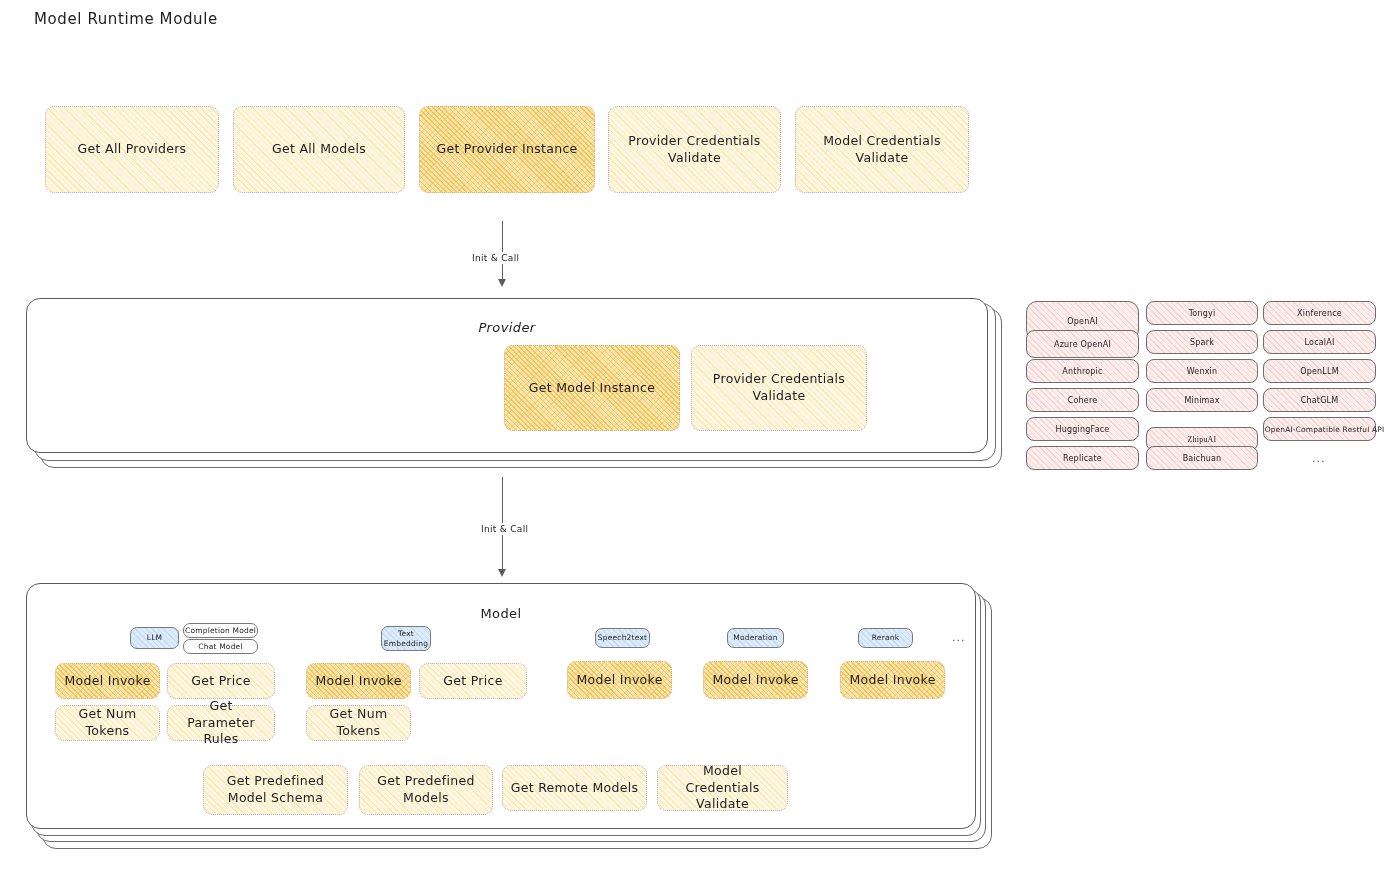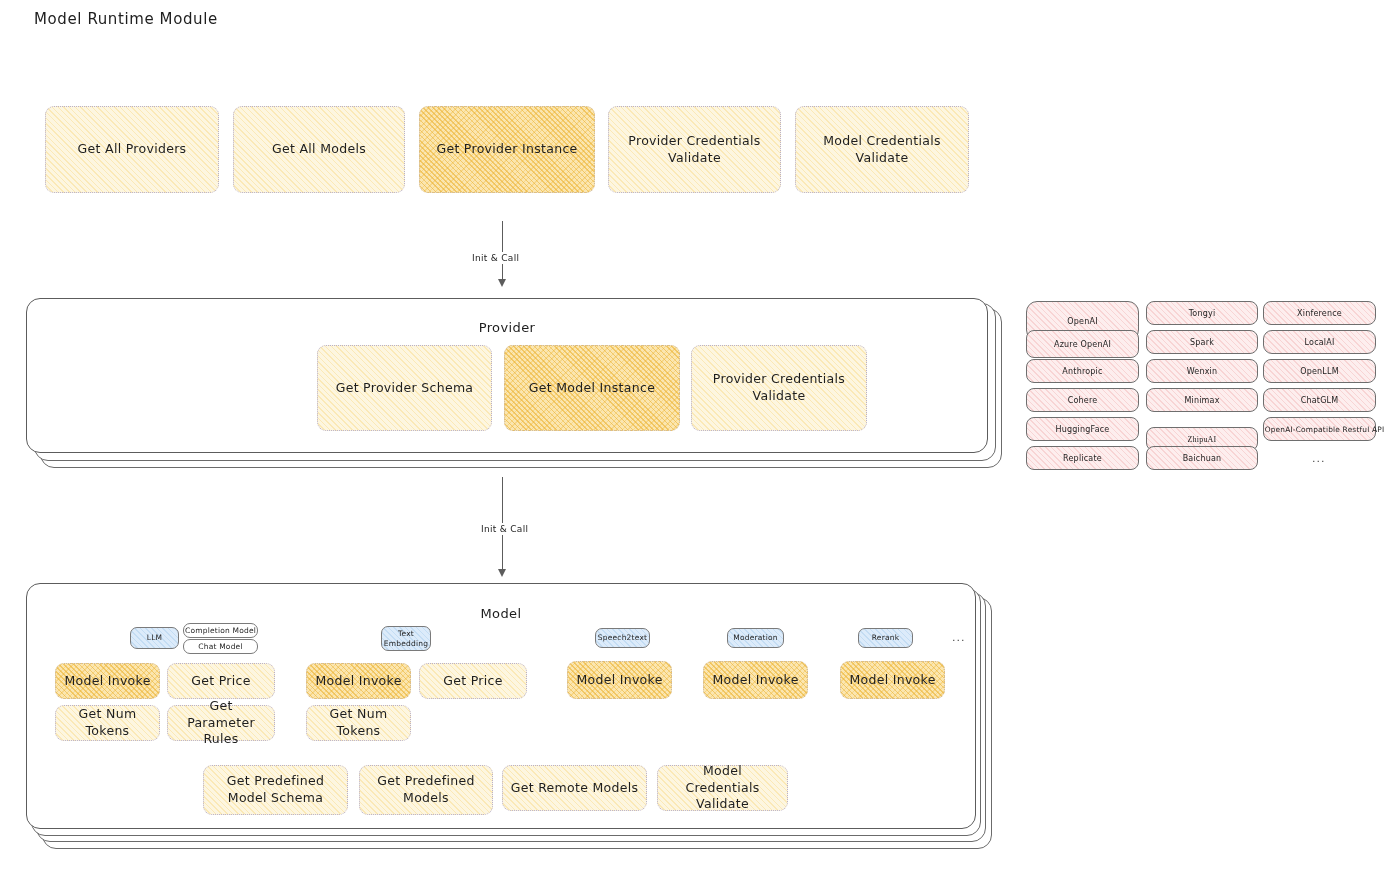--- a/index.html
+++ b/index.html
@@ -179,43 +179,42 @@
   <div class="opbox" style="left:608px; top:106px; width:173px; height:87px; z-index:4;">Provider Credentials Validate</div>
   <div class="opbox" style="left:795px; top:106px; width:174px; height:87px; z-index:4;">Model Credentials Validate</div>
 
   <div class="arrow-line" style="left:502px; top:221px; height:62px;"></div>
   <div class="arrow-head" style="left:497.5px; top:279px;"></div>
   <div class="arrow-label" style="left:468px; top:252px;">Init &amp; Call</div>
 
   <div class="stack-layer" style="left:40px; top:308px; width:962px; height:160px;"></div>
   <div class="stack-layer" style="left:34px; top:303px; width:962px; height:158px;"></div>
   <div class="panel" style="left:26px; top:298px; width:962px; height:155px; z-index:3;">
-    <div class="panel-title" style="top:21px;">Provider</div>
+    <div class="panel-title" style="top:21px;font-style:italic;">Provider</div>
   </div>
 
-  <div class="opbox" style="left:317px; top:345px; width:175px; height:86px; z-index:4;">Get Provider Schema</div>
   <div class="opbox hi" style="left:504px; top:345px; width:176px; height:86px; z-index:4;">Get Model Instance</div>
   <div class="opbox" style="left:691px; top:345px; width:176px; height:86px; z-index:4;">Provider Credentials Validate</div>
 
   <div class="chip" style="left:1026px; top:301px; width:113px; height:40px;border-radius:11px;">OpenAI</div>
   <div class="chip" style="left:1026px; top:330px; width:113px; height:28px;">Azure OpenAI</div>
   <div class="chip" style="left:1026px; top:359px; width:113px; height:24px;">Anthropic</div>
   <div class="chip" style="left:1026px; top:388px; width:113px; height:24px;">Cohere</div>
   <div class="chip" style="left:1026px; top:417px; width:113px; height:24px;">HuggingFace</div>
   <div class="chip" style="left:1026px; top:446px; width:113px; height:24px;">Replicate</div>
 
   <div class="chip" style="left:1146px; top:301px; width:112px; height:24px;">Tongyi</div>
   <div class="chip" style="left:1146px; top:330px; width:112px; height:24px;">Spark</div>
   <div class="chip" style="left:1146px; top:359px; width:112px; height:24px;">Wenxin</div>
   <div class="chip" style="left:1146px; top:388px; width:112px; height:24px;">Minimax</div>
   <div class="chip" style="left:1146px; top:427px; width:112px; height:24px;font-family:Liberation Serif, serif;">ZhipuAI</div>
   <div class="chip" style="left:1146px; top:446px; width:112px; height:24px;">Baichuan</div>
 
   <div class="chip" style="left:1263px; top:301px; width:113px; height:24px;">Xinference</div>
-  <div class="chip" style="left:1263px; top:330px; width:113px; height:24px;border-radius:9px;">LocalAI</div>
+  <div class="chip" style="left:1263px; top:330px; width:113px; height:24px;">LocalAI</div>
   <div class="chip" style="left:1263px; top:359px; width:113px; height:24px;">OpenLLM</div>
   <div class="chip" style="left:1263px; top:388px; width:113px; height:24px;">ChatGLM</div>
   <div class="chip wide" style="left:1263px; top:417px; width:113px; height:24px;padding-left:10px;">OpenAI-Compatible Restful API</div>
   <div class="ellipsis" style="left:1312px; top:452px;">...</div>
 
   <div class="arrow-line" style="left:502px; top:477px; height:95px;"></div>
   <div class="arrow-head" style="left:497.5px; top:569px;"></div>
   <div class="arrow-label" style="left:477px; top:523px;">Init &amp; Call</div>
 
   <div class="stack-layer" style="left:42px; top:597px; width:950px; height:252px;"></div>

